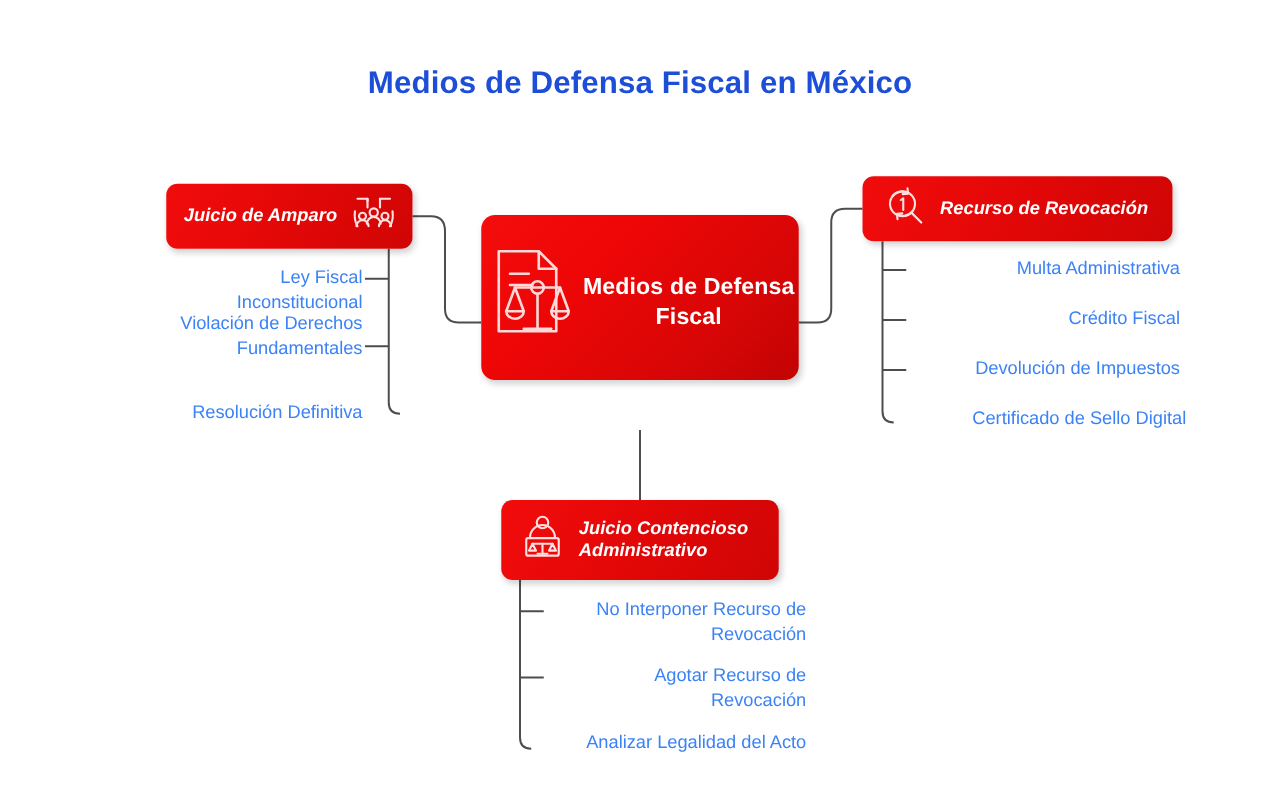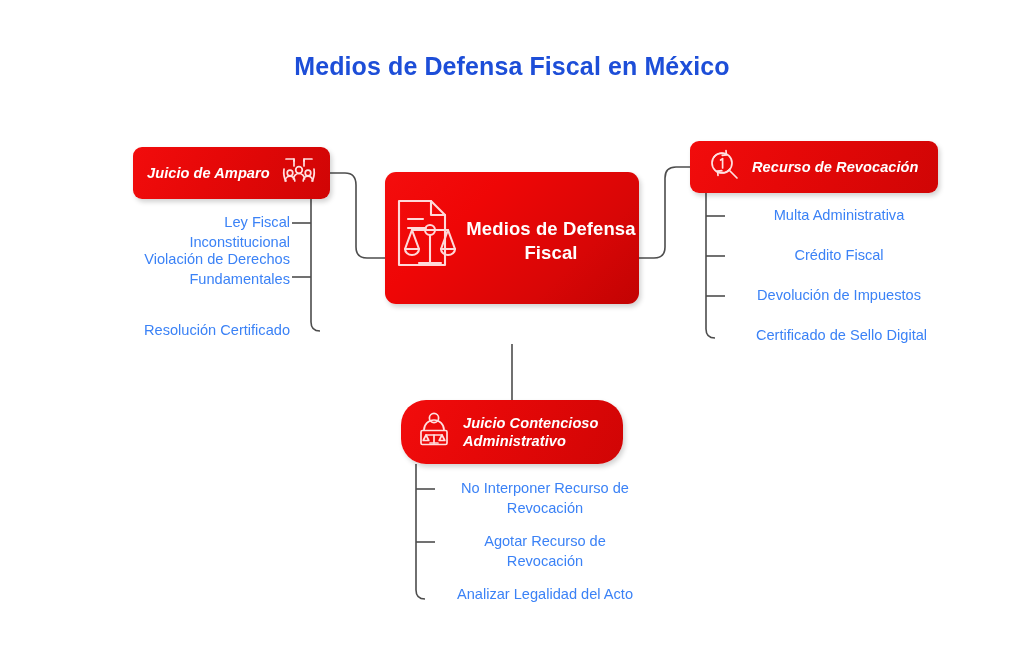--- a/index.html
+++ b/index.html
@@ -113,35 +113,34 @@
     justify-content: flex-start;
     padding-left: 16px;
   }
   #node-contencioso {
     left: 401px;
     top: 400px;
     width: 222px;
     height: 64px;
     background: linear-gradient(118deg, #f20c0c 0%, #e60808 40%, #d00505 100%);
     justify-content: center;
-    border-radius: 25px;
   }
 
   
   .sub-item {
     position: absolute;
     font-size: 14.6px;
     color: #3b82f6;
     line-height: 1.36;
   }
   .sub-left {
     text-align: right;
   }
   .sub-right {
-    text-align: center;
+    text-align: right;
   }
 </style>
 </head>
 <body>
 
 <div id="canvas">
 
   <div id="diagram-title">Medios de Defensa Fiscal en México</div>
 
   <svg id="connectors" viewBox="0 0 1024 645">
@@ -233,21 +232,21 @@
         <line x1="15" y1="33" x2="23" y2="33"></line>
         <path d="M11 25 L8.2 30.5 H13.8 Z"></path>
         <path d="M27 25 L24.2 30.5 H29.8 Z"></path>
       </svg>
     </div>
     <div class="branch-label">Juicio Contencioso Administrativo</div>
   </div>
 
   <div class="sub-item sub-left" style="left:120px; top:213px; width:170px;">Ley Fiscal Inconstitucional</div>
   <div class="sub-item sub-left" style="left:110px; top:250px; width:180px;">Violación de Derechos Fundamentales</div>
-  <div class="sub-item sub-left" style="left:110px; top:321px; width:180px;">Resolución Certificado</div>
+  <div class="sub-item sub-left" style="left:110px; top:321px; width:180px;">Resolución Definitiva</div>
 
   <div class="sub-item sub-right" style="left:734px; top:206px; width:210px;">Multa Administrativa</div>
   <div class="sub-item sub-right" style="left:734px; top:246px; width:210px;">Crédito Fiscal</div>
   <div class="sub-item sub-right" style="left:734px; top:286px; width:210px;">Devolución de Impuestos</div>
   <div class="sub-item sub-right" style="left:734px; top:326px; width:215px;">Certificado de Sello Digital</div>
 
   <div class="sub-item sub-right" style="left:445px; top:479px; width:200px;">No Interponer Recurso de Revocación</div>
   <div class="sub-item sub-right" style="left:445px; top:532px; width:200px;">Agotar Recurso de Revocación</div>
   <div class="sub-item sub-right" style="left:445px; top:585px; width:200px;">Analizar Legalidad del Acto</div>
 

